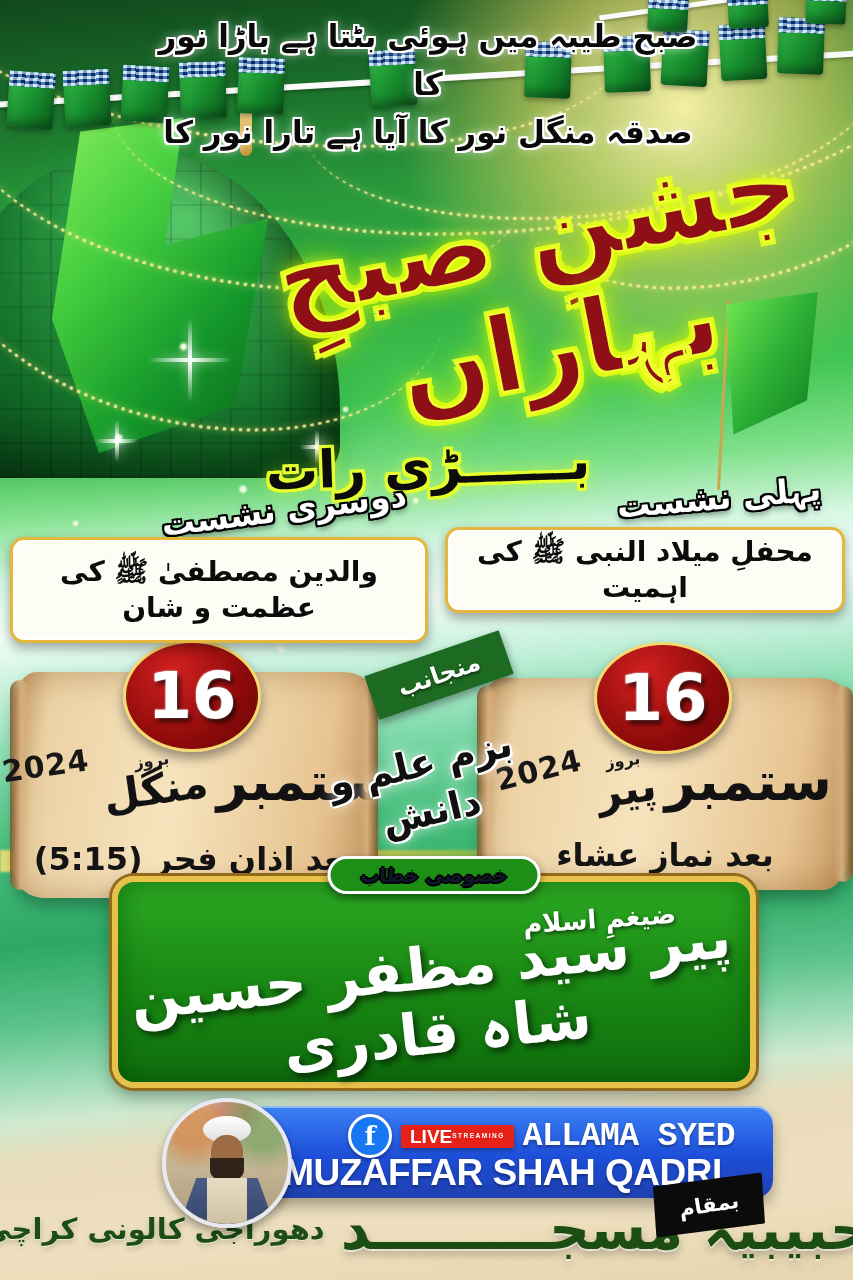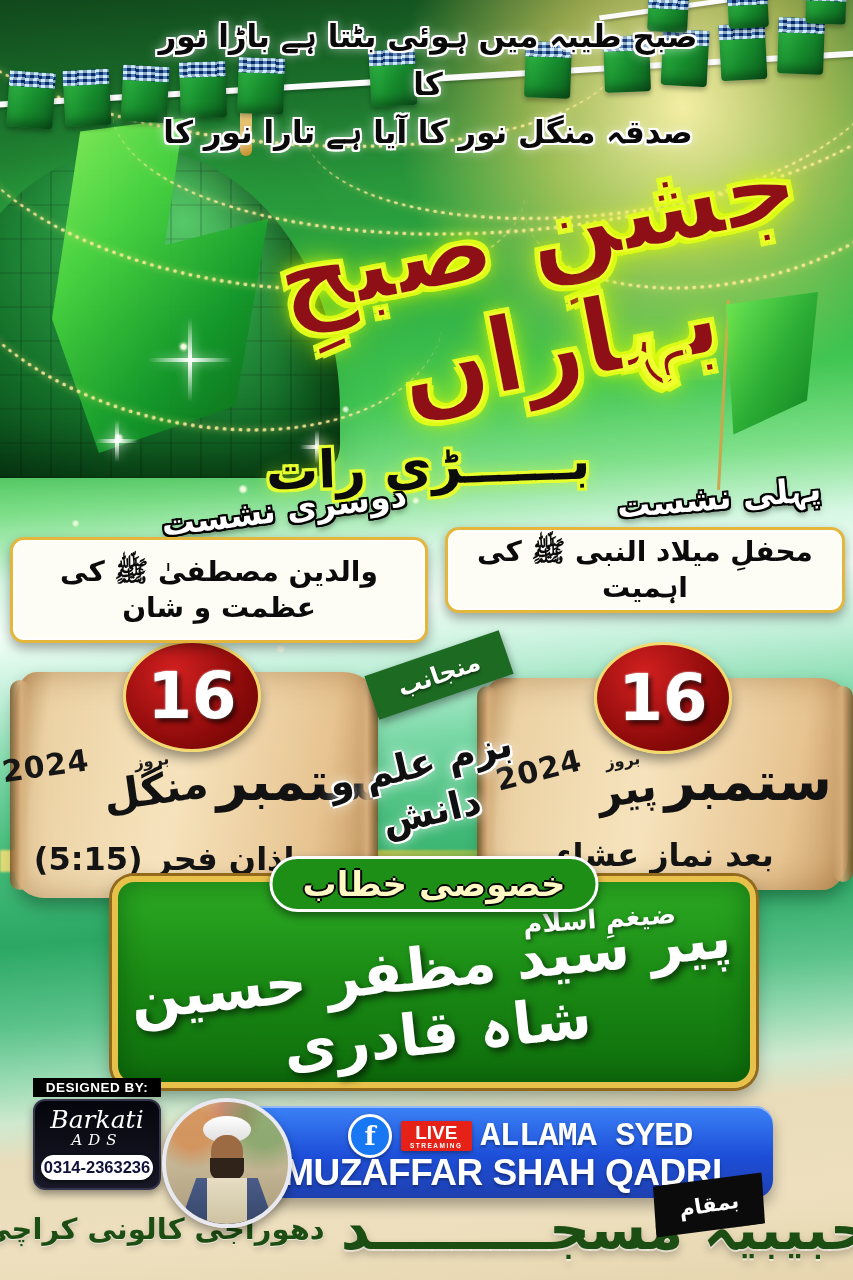--- a/index.html
+++ b/index.html
@@ -116,21 +116,21 @@
     display:flex;align-items:center;justify-content:center;text-align:center;
     font-size:38px;font-weight:bold;color:#101010;line-height:1.3;
     text-shadow:2px 0 0 #fff,-2px 0 0 #fff,0 2px 0 #fff,0 -2px 0 #fff,2px 2px 0 #fff,-2px -2px 0 #fff,0 0 14px #fff;}
 
   
   .speaker-panel{left:112px;top:876px;width:632px;height:200px;z-index:8;border-radius:22px;
     background:linear-gradient(180deg,#2dab24 0%, #1b8c15 45%, #0f6e0c 100%);
     border:6px solid #e8c14a;box-shadow:0 0 0 3px #93691b, 0 8px 18px rgba(0,0,0,.35), inset 0 0 28px rgba(0,60,0,.5);}
   .speaker-badge{position:absolute;left:50%;top:-26px;transform:translateX(-50%);z-index:9;
     background:#1d8f17;border:3px solid #fff;border-radius:999px;padding:5px 30px;white-space:nowrap;
-    color:#fef9c3;font-size:34px;font-weight:bold;box-shadow:0 4px 8px rgba(0,0,0,.45);
+    color:#0f172a;font-size:19px;font-weight:bold;box-shadow:0 4px 8px rgba(0,0,0,.45);
     text-shadow:2px 0 0 #000,-2px 0 0 #000,0 2px 0 #000,0 -2px 0 #000;}
   .speaker-honorific{position:absolute;right:74px;top:22px;color:#fff;font-size:26px;font-weight:bold;
     transform:rotate(-4deg);text-shadow:1px 2px 4px rgba(0,0,0,.6);}
   .speaker-name{position:absolute;left:8px;right:8px;top:44px;bottom:6px;display:flex;align-items:center;justify-content:center;
     text-align:center;color:#fff;font-size:58px;font-weight:bold;line-height:1.12;transform:rotate(-6deg);
     text-shadow:3px 4px 7px rgba(0,0,0,.6);}
 
   
   .designer{left:33px;top:1078px;width:128px;z-index:9;text-align:center;}
   .designer-label{background:#000;color:#fff;font-family:"Liberation Sans",sans-serif;
@@ -143,21 +143,21 @@
     font-family:"Liberation Sans",sans-serif;font-size:16.5px;font-weight:bold;color:#10123a;
     box-shadow:0 2px 4px rgba(0,0,0,.5);}
 
   .live-bar{left:228px;top:1106px;width:545px;height:92px;z-index:8;border-radius:18px;
     background:linear-gradient(180deg,#3b82f6 0%, #1d4ed8 55%, #1e40af 100%);
     box-shadow:0 8px 14px rgba(0,0,0,.3), inset 0 2px 0 rgba(255,255,255,.45);}
   .live-row1{position:absolute;left:120px;top:8px;display:flex;align-items:center;gap:9px;}
   .fb-circle{width:38px;height:38px;border-radius:50%;background:#1877f2;border:3px solid #fff;
     display:flex;align-items:center;justify-content:center;color:#fff;font-weight:bold;font-size:26px;
     font-family:"DejaVu Serif",serif;box-shadow:0 2px 4px rgba(0,0,0,.35);}
-  .live-badge{background:#e62117;color:#fff;display:flex;flex-direction:column;align-items:center;
+  .live-badge{background:#e62117;color:#fff;display:flex;flex-direction:row;align-items:center;
     padding:2px 9px;border-radius:2px;box-shadow:0 2px 4px rgba(0,0,0,.35);}
   .live-word{font-family:"Liberation Sans",sans-serif;font-size:19px;font-weight:bold;line-height:1;}
   .streaming-word{font-family:"Liberation Sans",sans-serif;font-size:6.5px;font-weight:bold;letter-spacing:1.5px;line-height:1.2;}
   .live-line1{font-family:Liberation Mono, monospace;color:#fff;font-size:33px;font-weight:bold;
     letter-spacing:-.5px;text-shadow:0 2px 3px rgba(0,0,0,.35);}
   .live-line2{position:absolute;left:14px;right:10px;top:46px;text-align:center;
     font-family:"Liberation Sans",sans-serif;color:#fff;font-size:37px;font-weight:bold;
     letter-spacing:-.5px;text-shadow:0 2px 3px rgba(0,0,0,.35);}
   .photo-circle{left:162px;top:1098px;width:122px;height:122px;z-index:9;border-radius:50%;
     border:4px solid #e9e9f2;overflow:hidden;box-shadow:0 5px 10px rgba(0,0,0,.35);
@@ -272,28 +272,20 @@
 
   <div class="abs org-ribbon urdu">منجانب</div>
   <div class="abs org-name urdu">بزم علم و دانش</div>
 
   <div class="abs speaker-panel">
     <div class="speaker-badge urdu">خصوصی خطاب</div>
     <div class="speaker-honorific urdu">ضیغمِ اسلام</div>
     <div class="speaker-name urdu">پیر سید مظفر حسین شاہ قادری</div>
   </div>
 
-  <div class="abs designer">
-    <div class="designer-label">DESIGNED BY:</div>
-    <div class="designer-card">
-      <div class="designer-brand">Barkati</div>
-      <div class="designer-brand-sub">ADS</div>
-      <div class="designer-phone">0314-2363236</div>
-    </div>
-  </div>
 
   <div class="abs live-bar">
     <div class="live-row1">
       <div class="fb-circle">f</div>
       <div class="live-badge">
         <span class="live-word">LIVE</span>
         <span class="streaming-word">STREAMING</span>
       </div>
       <div class="live-line1">ALLAMA SYED</div>
     </div>

